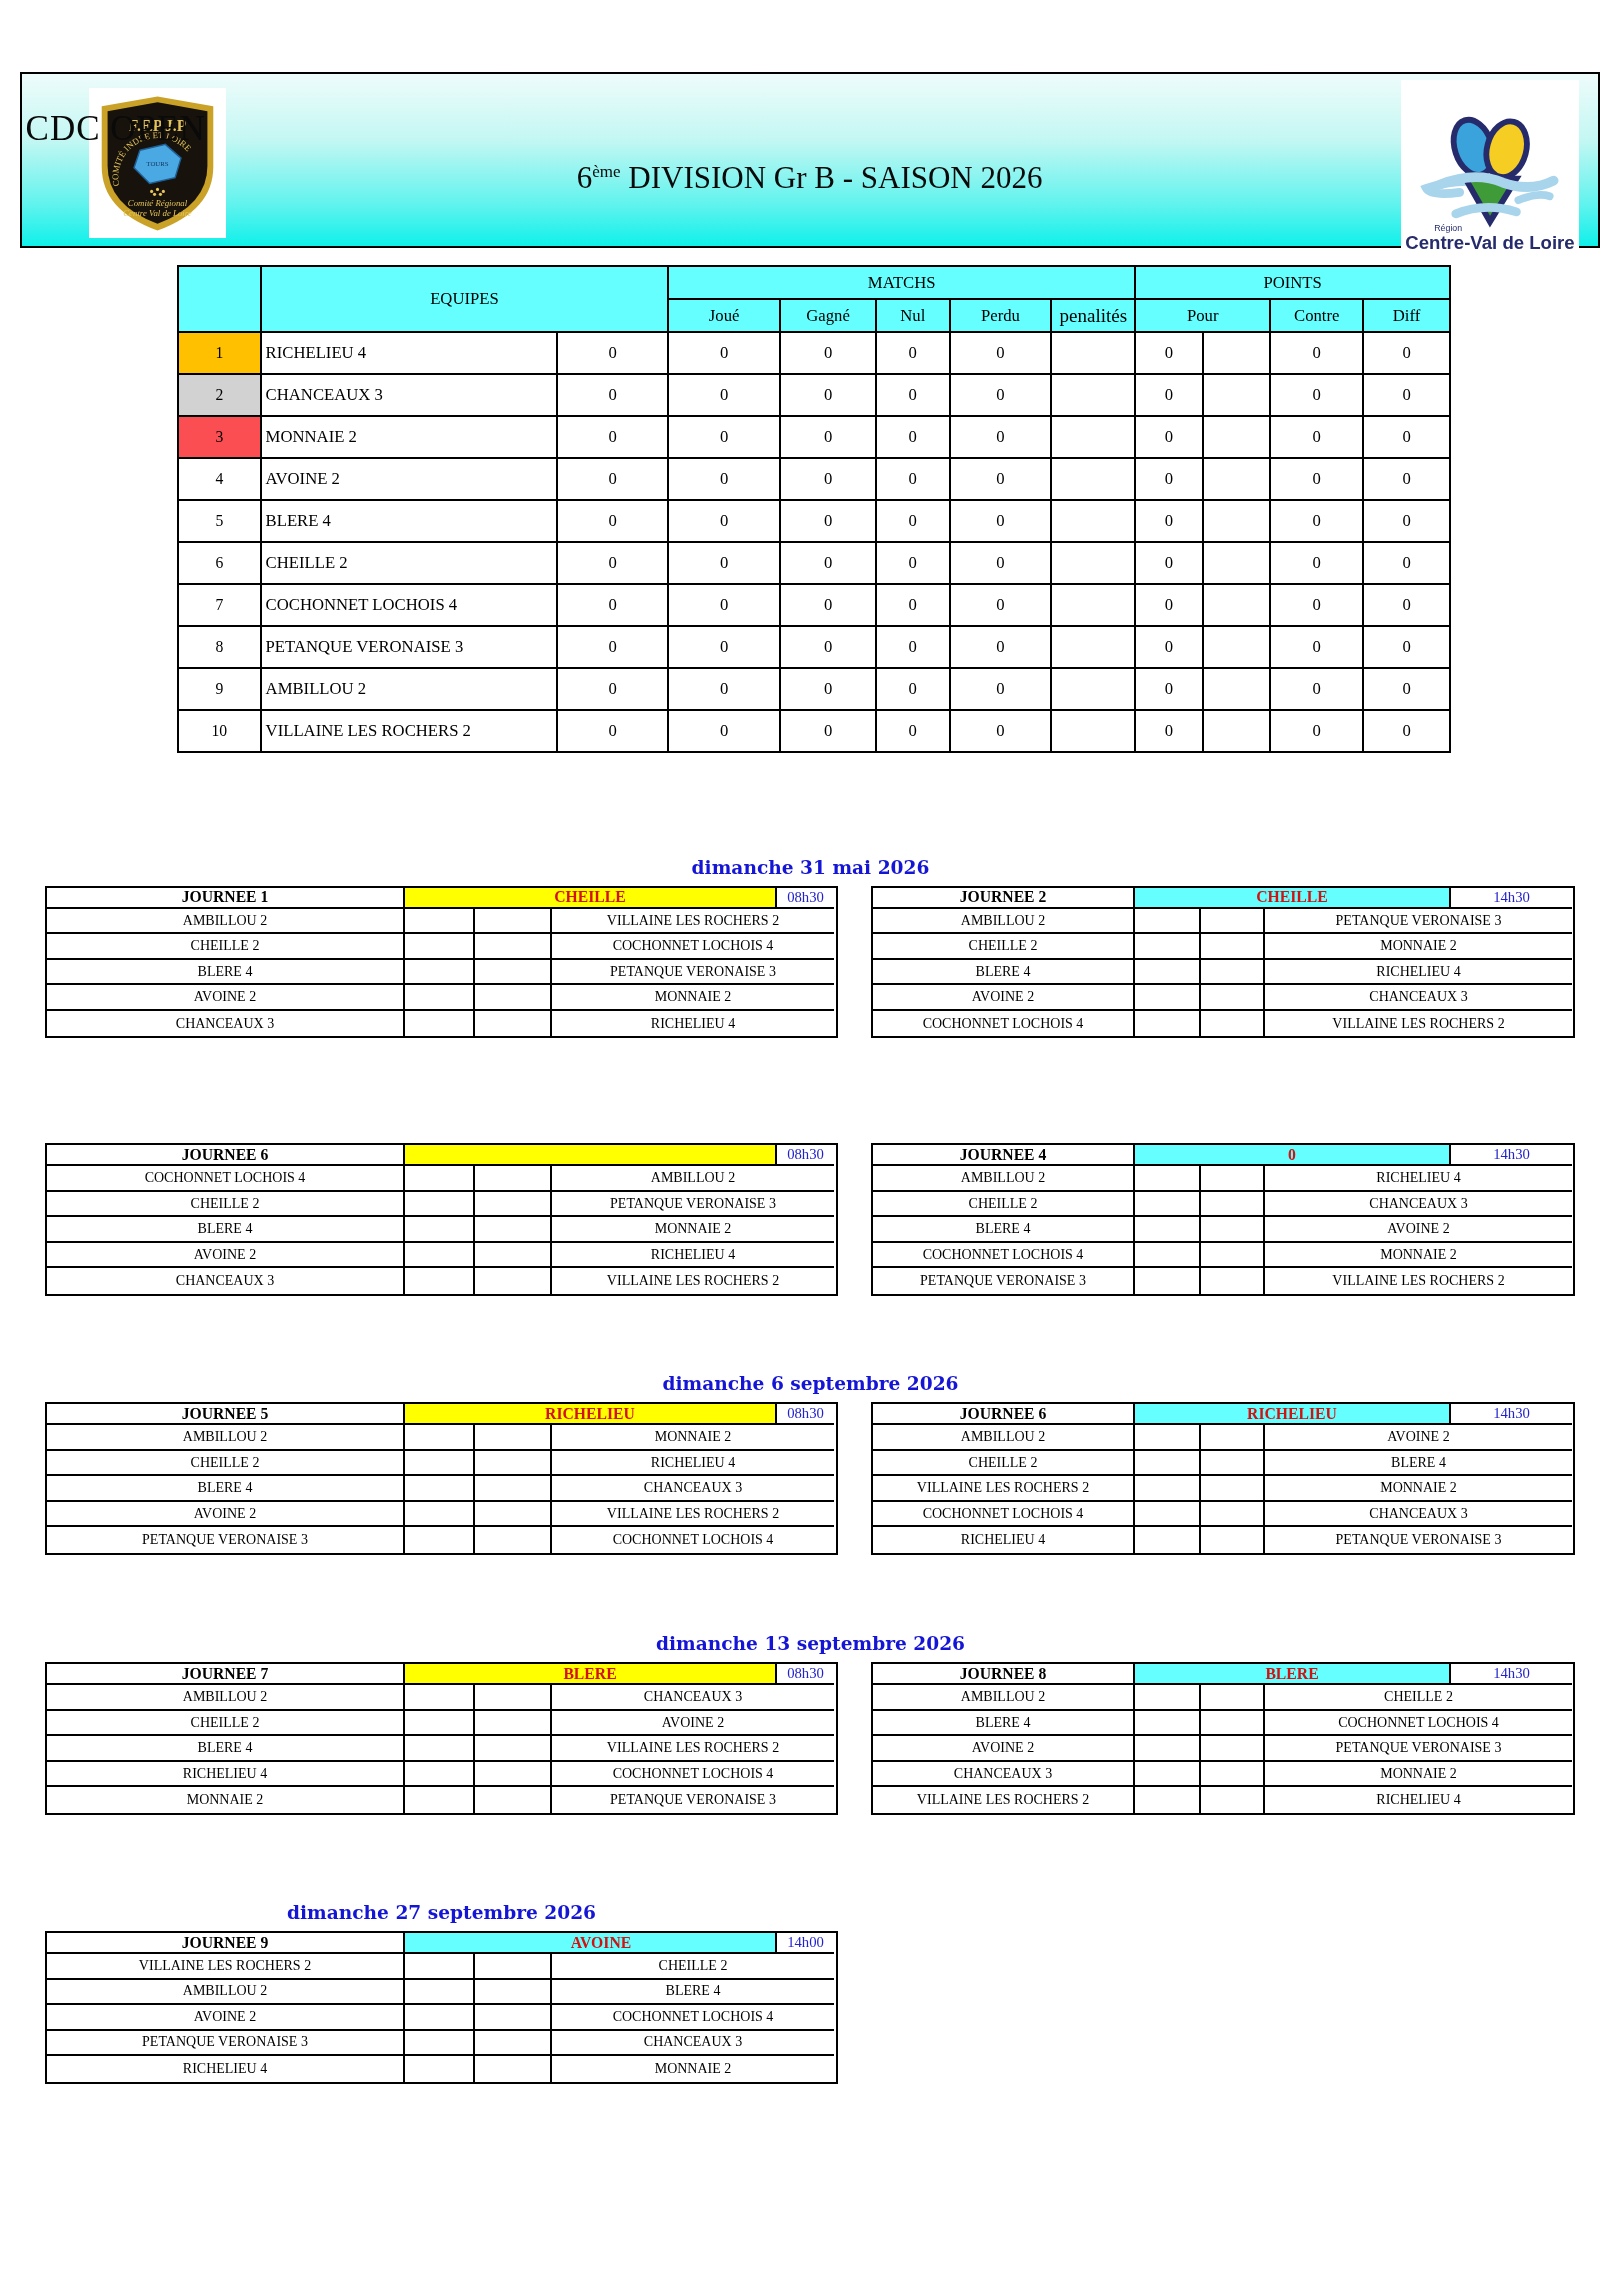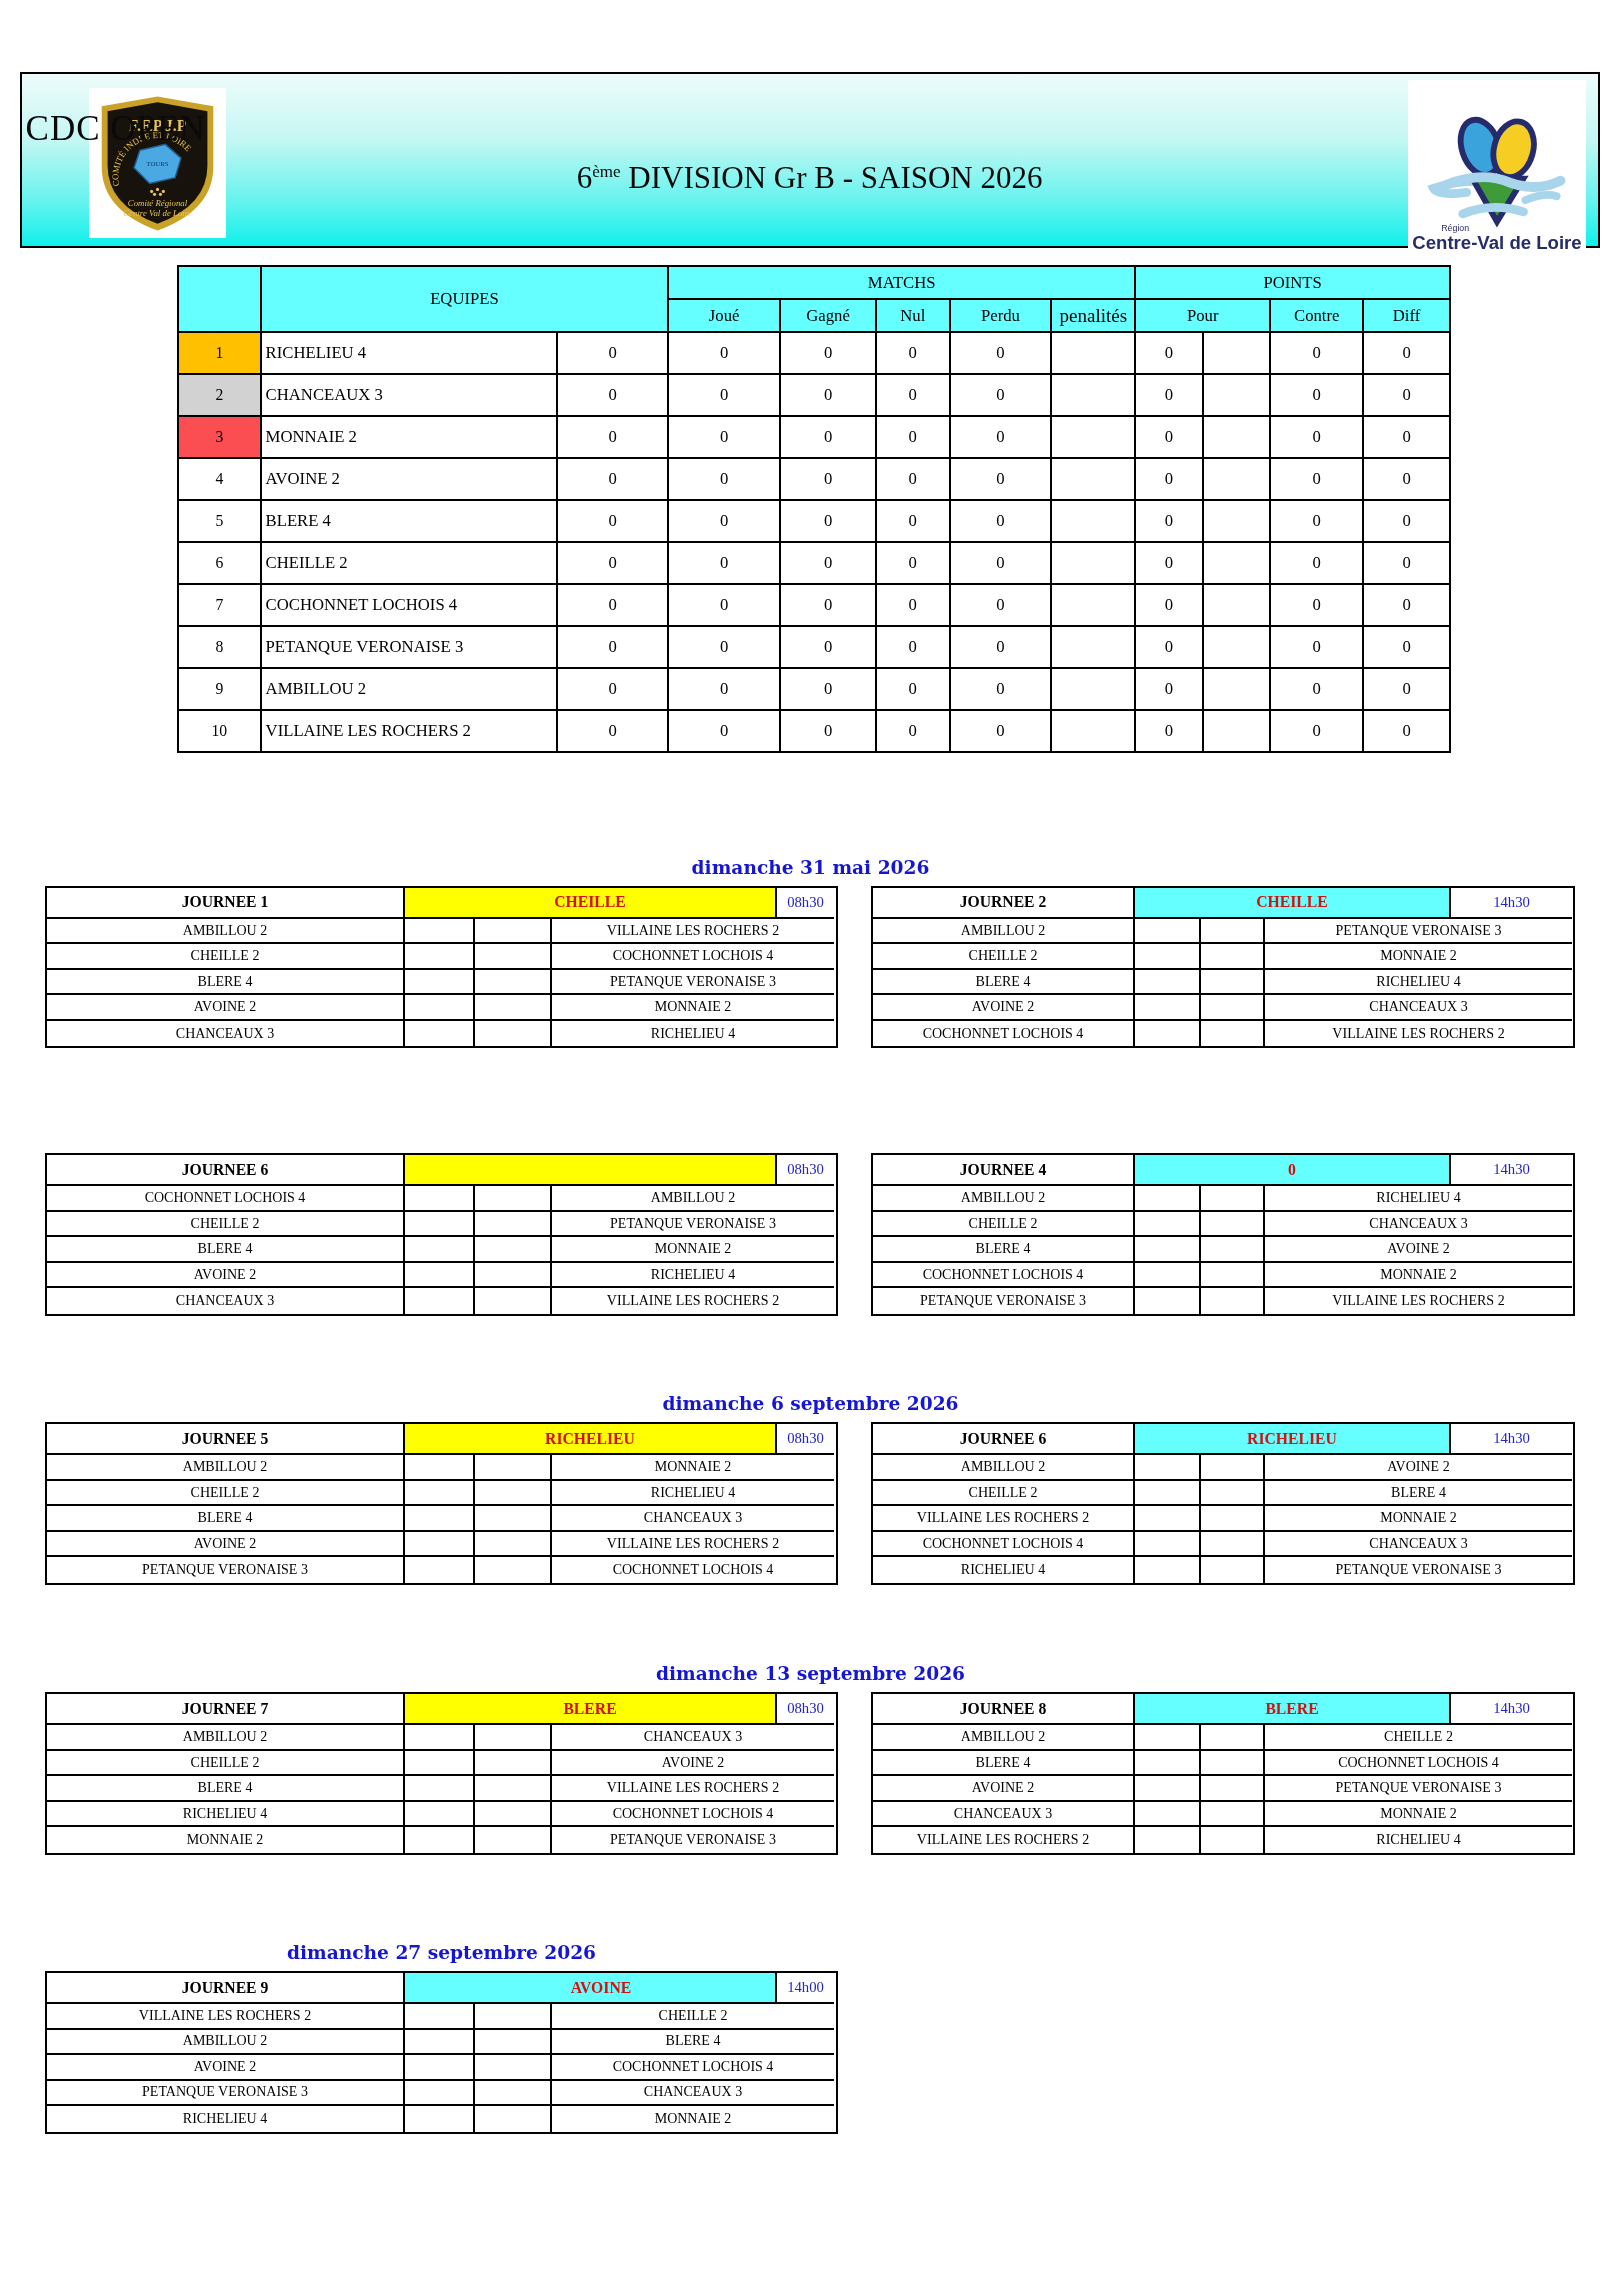--- a/index.html
+++ b/index.html
@@ -9,21 +9,21 @@
     font-family:"Liberation Serif", serif; color:#000; overflow:hidden;
   }
 
   
   .band {
     position:absolute; left:19.6px; top:72px; width:1580px; height:176px;
     border:2.9px solid #000;
     background:linear-gradient(180deg,#eefcfb 0%,#c4f7f3 38%,#63f3ee 75%,#10f0ea 100%);
   }
   .logo-box-left { position:absolute; left:20.6px; top:13.7px; width:137px; height:150px; background:#fff;margin-left:47px; }
-  .logo-box-right { position:absolute; right:12px; top:5.9px; width:178px; height:208px; background:#fff; }
+  .logo-box-right { position:absolute; right:19px; top:5.9px; width:178px; height:208px; background:#fff; }
   .logo-box-left svg, .logo-box-right svg { width:100%; height:100%; display:block; }
   .title1 { position:absolute; left:4px; right:0; top:35px; text-align:left; font-size:35px; letter-spacing:1px; color:#0a0a0a; }
   .title2 { position:absolute; left:0; right:0; top:86px; text-align:center; font-size:31px; color:#0a0a0a; }
   .title2 sup { font-size:0.55em;font-family:Liberation Serif, serif; }
 
   
   table.standings {
     position:absolute; left:177px; top:265px; width:1274px;
     border-collapse:collapse; table-layout:fixed; background:#fff;
     border:2.9px solid #000;
@@ -49,21 +49,21 @@
   .date {
     width:1621px; height:21.6px; line-height:21.6px; text-align:center;
     font-family:"DejaVu Serif", serif; font-weight:bold; font-size:18.6px; color:#1515d6;
   }
   .date-left { width:883px; }
   .tables { display:flex; align-items:flex-start; padding-left:45px; margin-top:7.8px; }
 
   .jt { border:2.9px solid #000; background:#fff; }
   .jt-left  { width:793px; }
   .jt-right { width:704px; margin-left:33px; }
-  .jt-head { display:grid; height:31px;border-radius:16px; }
+  .jt-head { display:grid; height:21px;border-radius:16px; }
   .jt-left  .jt-head { grid-template-columns:358px 372px 57px; }
   .jt-right .jt-head { grid-template-columns:262px 316px 121px; }
   .jt-row { display:grid; height:25.5px; }
   .jt-left  .jt-row { grid-template-columns:358px 70px 77px 282px; }
   .jt-right .jt-row { grid-template-columns:262px 66px 64px 307px; }
   .jc {
     border-right:2px solid #000; border-bottom:2.9px solid #000;
     display:flex; align-items:center; justify-content:center;
     overflow:hidden; white-space:nowrap;
   }

